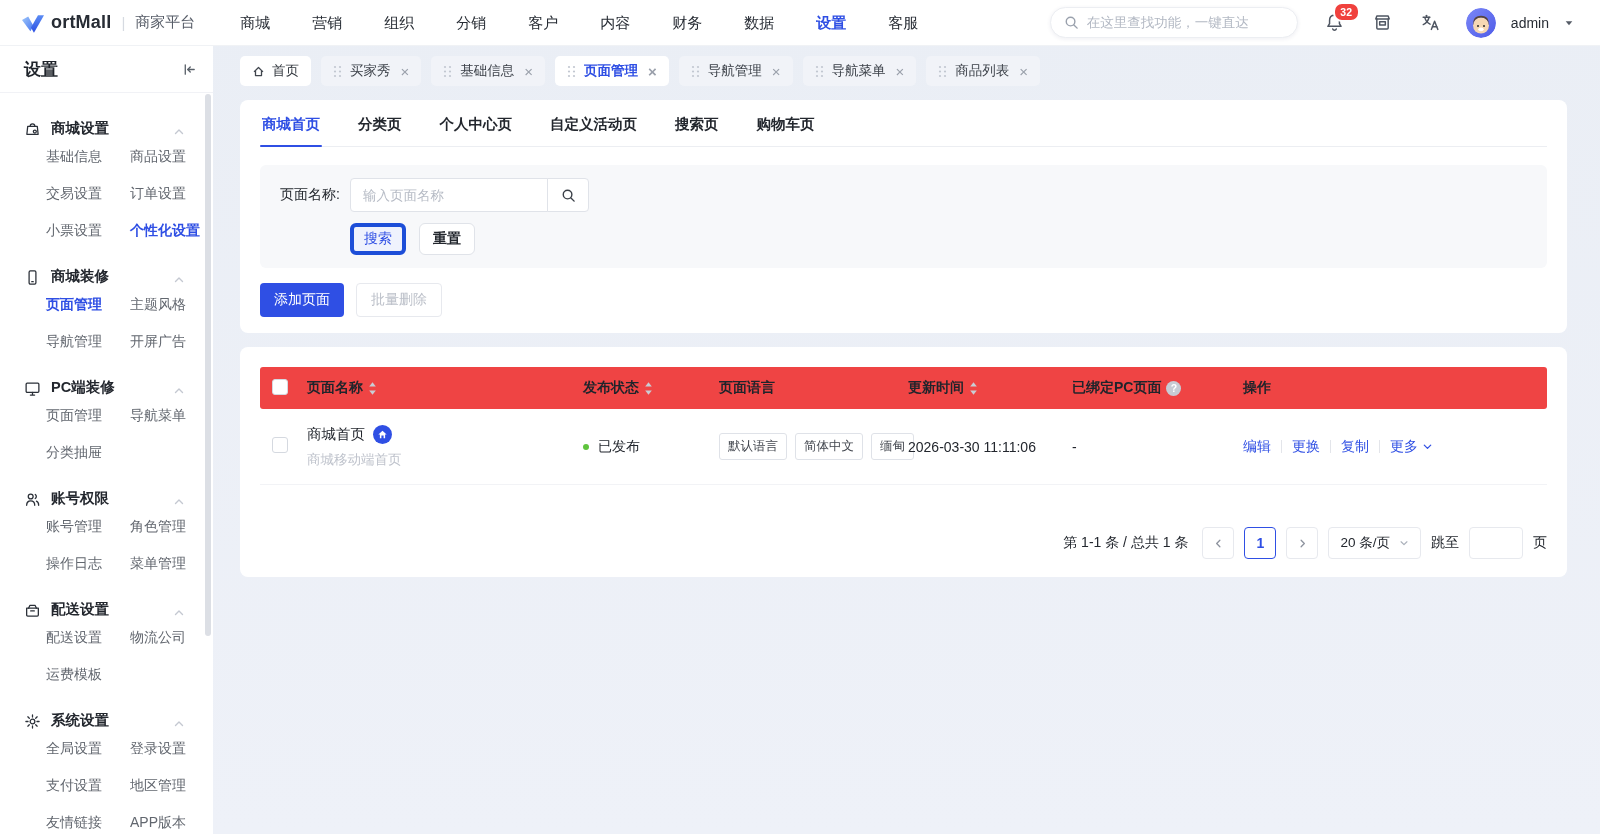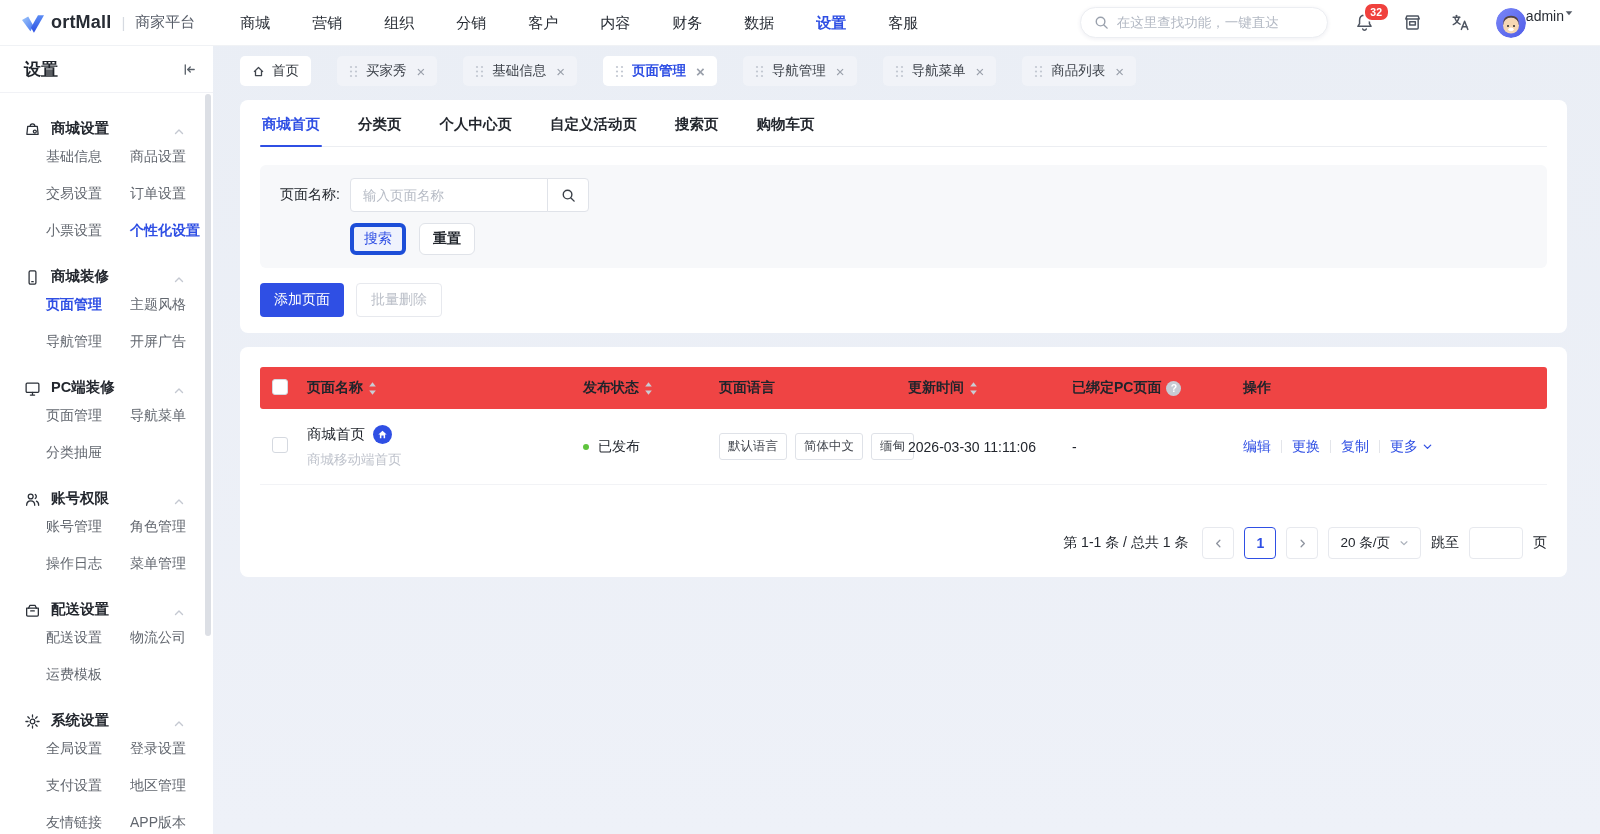--- a/index.html
+++ b/index.html
@@ -16,42 +16,42 @@
   .brand-prod{font-size:15px;color:#575d68}
   .nav{display:flex;margin-left:24px}
   .nav-item{padding:0 21px;font-size:15px;line-height:45px;color:#272c34;cursor:pointer}
   .nav-item.active{color:#2f4fe4;font-weight:700}
   .search-pill{margin-left:auto;width:248px;height:31px;border:1px solid #eceef2;border-radius:16px;background:#fff;box-shadow:0 1px 4px rgba(25,35,80,.07);display:flex;align-items:center;padding:0 13px;gap:8px;color:#9aa1ad}
   .search-input{border:none;background:transparent;flex:1;font-size:13.5px;color:#333}
   .search-input::placeholder{color:#b2b8c3}
   .top-icons{display:flex;align-items:center;gap:27px;margin-left:26px;color:#4e5561}
   .tbicon{position:relative;display:flex;cursor:pointer}
   .badge{position:absolute;top:-10px;left:9px;background:#f0413d;color:#fff;font-size:10.5px;font-weight:700;line-height:1;padding:2.5px 5.5px;border-radius:9px;border:2px solid #fff}
-  .userbox{display:flex;align-items:flex-start;gap:0;margin-left:25px;cursor:pointer}
+  .userbox{display:flex;align-items:center;gap:15px;margin-left:25px;cursor:pointer}
   .avatar{width:30px;height:30px;border-radius:50%;overflow:hidden}
   .username{font-size:14px;color:#272c34}
   .ucaret{color:#555b66;display:flex}
   
   .layout{display:flex;height:788px}
   .sidebar{width:213px;background:#fff;flex:none;position:relative;overflow:hidden}
   .sb-head{height:47px;display:flex;align-items:center;justify-content:space-between;padding:0 16px 0 24px;border-bottom:1px solid #f1f2f6}
   .sb-title{font-size:17px;font-weight:700;color:#1f242b}
   .collapse{color:#596069;display:flex;cursor:pointer}
   .sb-menu{padding:8px 0 0 24px}
   .sec-head{display:flex;align-items:flex-end;height:37px;padding-right:28px;cursor:pointer}
   .sec-icon{display:flex;color:#2b3038;margin-right:10px}
   .sec-title{font-size:14.5px;font-weight:700;color:#23272e;flex:1}
   .sec-chevron{color:#c4c8d1;display:flex}
   .sec-grid{display:grid;grid-template-columns:84px auto;grid-auto-rows:37px;padding-left:22px}
   .sec-item{font-size:14px;color:#62676f;line-height:37px;cursor:pointer;white-space:nowrap}
   .sec-item.active{color:#2f4fe4;font-weight:700}
   .sb-scroll{position:absolute;top:48px;right:2px;width:6px;height:542px;background:#dcdfe5;border-radius:3px}
   
   .main{flex:1;padding:10px 33px 0 27px;display:flex;flex-direction:column;position:relative;overflow:hidden}
-  .tabstrip{display:flex;gap:26px;align-items:center;flex:none}
+  .tabstrip{display:flex;gap:10px;align-items:center;flex:none}
   .tab{height:30px;border-radius:5px;display:flex;align-items:center;font-size:13.5px;color:#3b4048;padding:0 12px;background:#f1f3f8;cursor:pointer;white-space:nowrap}
   .tab.home{background:#fff;gap:7px;color:#33383f}
   .tab.active{background:#fff;color:#2f4fe4;font-weight:600}
   .tab .drag{display:flex;margin-right:8px;color:#c2c7d1}
   .tab .x{margin-left:10px;color:#9aa0ab;font-size:15px;line-height:1}
   .ticon{display:flex;color:#41464e}
   .card{background:#fff;border-radius:8px}
   .card1{margin-top:14px;padding:0 20px 16px}
   .ptabs{display:flex;gap:34px;border-bottom:1px solid #eceef2}
   .ptab{font-size:14.5px;font-weight:700;color:#23272e;padding:15px 2px 12px;position:relative;cursor:pointer}

